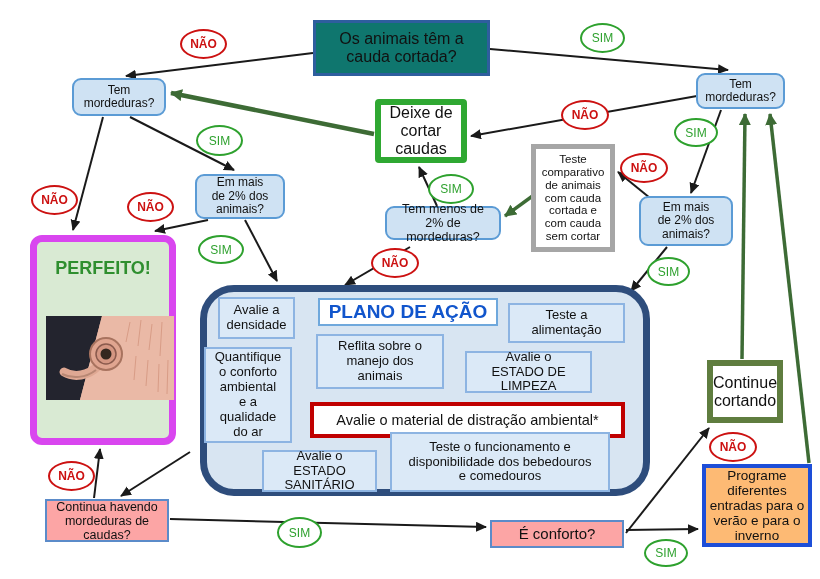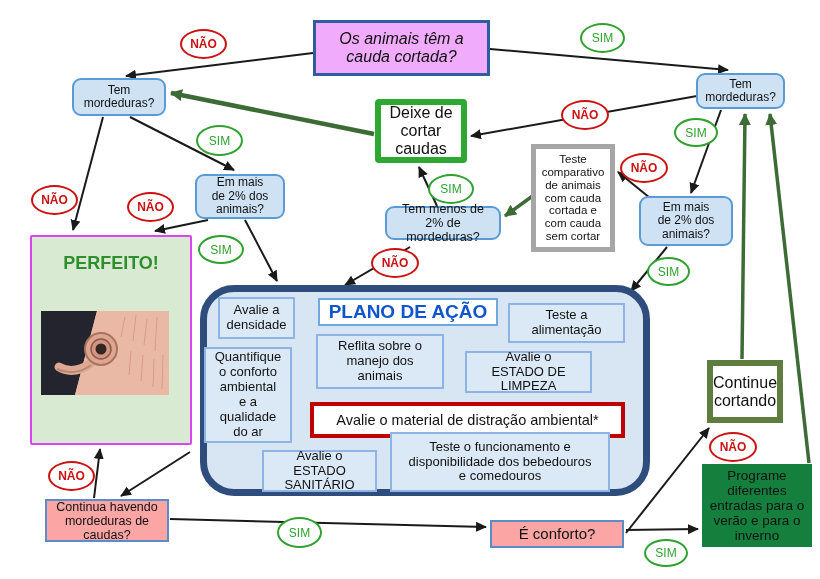--- a/index.html
+++ b/index.html
@@ -1,45 +1,45 @@
 <!DOCTYPE html>
 <html><head>
 <meta charset="utf-8">
 <style>
   html,body{margin:0;padding:0;background:#fff;}
   #page{position:relative;width:820px;height:579px;background:#fff;overflow:hidden;
         font-family:"Liberation Sans", sans-serif;color:#111;}
   #arrows{position:absolute;left:0;top:0;width:820px;height:579px;pointer-events:none;}
   .node{position:absolute;display:flex;align-items:center;justify-content:center;
         text-align:center;line-height:1.12;box-sizing:border-box;background:#cfe2f3;}
-  .bluebox{background:#f0abfc;border:3px solid #2e5e9e;font-style:italic;}
+  .bluebox{background:#0f766e;border:3px solid #2e5e9e;}
   .rbox{background:#cfe2f3;border:2px solid #5b9bd5;border-radius:9px;font-size:12px;padding:14px;}
   .whitebox{background:#fca5a5;border:2px solid #5b8bc9;}
   .oval{position:absolute;display:flex;align-items:center;justify-content:center;
         background:#fff;border-radius:50%;font-size:12px;box-sizing:border-box;}
   .oval.nao{border:2px solid #cc1111;color:#cc1111;font-weight:600;}
   .oval.sim{border:2px solid #2ea12e;color:#2ea12e;font-weight:500;}
   .greenbox{background:#fff;border:6px solid #2fa832;border-radius:4px;}
   #n-start{left:313px;top:20px;width:177px;height:56px;font-size:16px;}
   #n-tml{left:72px;top:78px;width:94px;height:38px;}
   #n-tmr{left:696px;top:73px;width:89px;height:36px;}
   #n-emml{left:195px;top:174px;width:90px;height:45px;}
   #n-emmr{left:639px;top:196px;width:94px;height:50px;}
   #n-deixe{left:375px;top:99px;width:92px;height:64px;font-size:16px;}
   #n-teste{left:531px;top:144px;width:84px;height:108px;background:#fff;
            border:5px solid #a6a6a6;font-size:11.5px;padding:2px;}
   #n-menos{left:385px;top:206px;width:116px;height:34px;font-size:12.5px;}
-  #n-perf{left:30px;top:235px;width:162px;height:210px;background:#d9ead3;
-          border:2px solid #d946ef;border-radius:2px;display:block;}
+  #n-perf{left:30px;top:235px;width:146px;height:210px;background:#d9ead3;
+          border:7px solid #d946ef;border-radius:12px;display:block;}
   #perf-label{margin-top:16px;text-align:center;font-size:18px;font-weight:bold;color:#2f8f2f;}
   #pig{position:absolute;left:9px;top:74px;width:128px;height:84px;}
   #n-cont{left:707px;top:360px;width:76px;height:63px;background:#fff;
           border:6px solid #5f7d3f;font-size:16px;}
-  #n-prog{left:702px;top:464px;width:110px;height:83px;background:#15803d;
-          border:4px solid #15803d;font-size:13.5px;}
+  #n-prog{left:702px;top:464px;width:110px;height:83px;background:#fdba74;
+          border:4px solid #1d4ed8;font-size:13.5px;}
   #n-conth{left:45px;top:499px;width:124px;height:43px;font-size:12.5px;}
   #n-saz{left:490px;top:520px;width:134px;height:28px;font-size:15px;}
   #plano{position:absolute;left:200px;top:285px;width:450px;height:211px;box-sizing:border-box;
          background:#d8e5f2;border:7px solid #2e4d7c;border-radius:34px;}
   .pitem{position:absolute;display:flex;align-items:center;justify-content:center;text-align:center;
          background:#dbe9f7;border:2px solid #8db4e2;font-size:13px;line-height:1.15;
          box-sizing:border-box;padding:12px;}
   #p-title{position:absolute;left:318px;top:298px;width:180px;height:28px;background:#fff;
            border:2px solid #6fa8dc;color:#1155cc;font-weight:bold;font-size:19px;
            display:flex;align-items:center;justify-content:center;box-sizing:border-box;}

